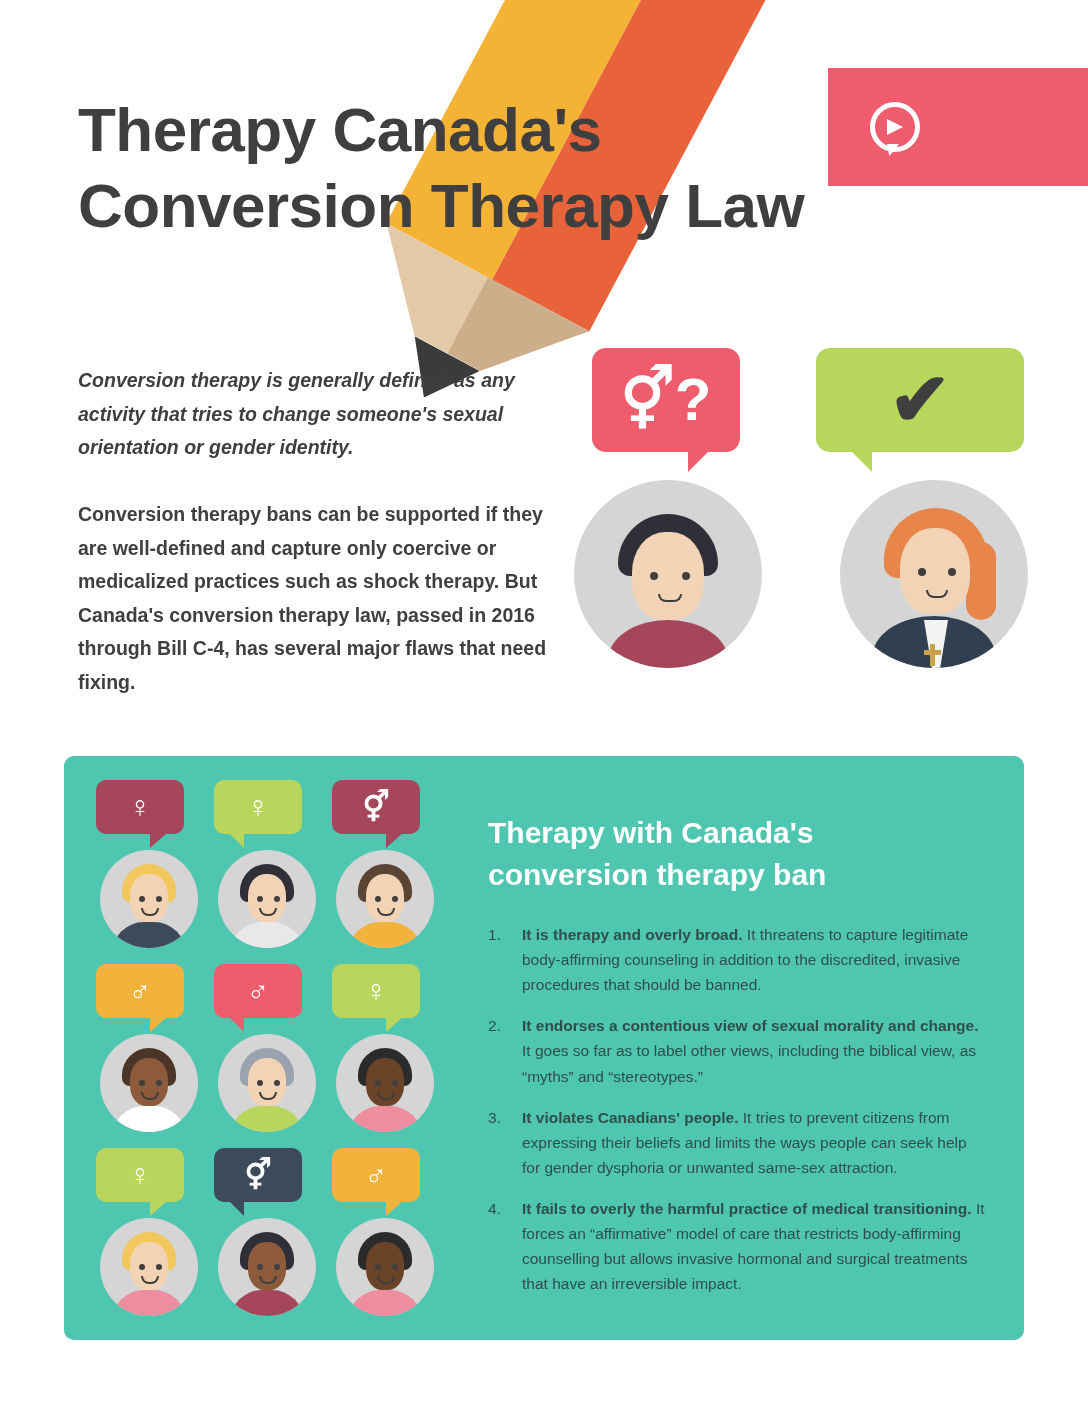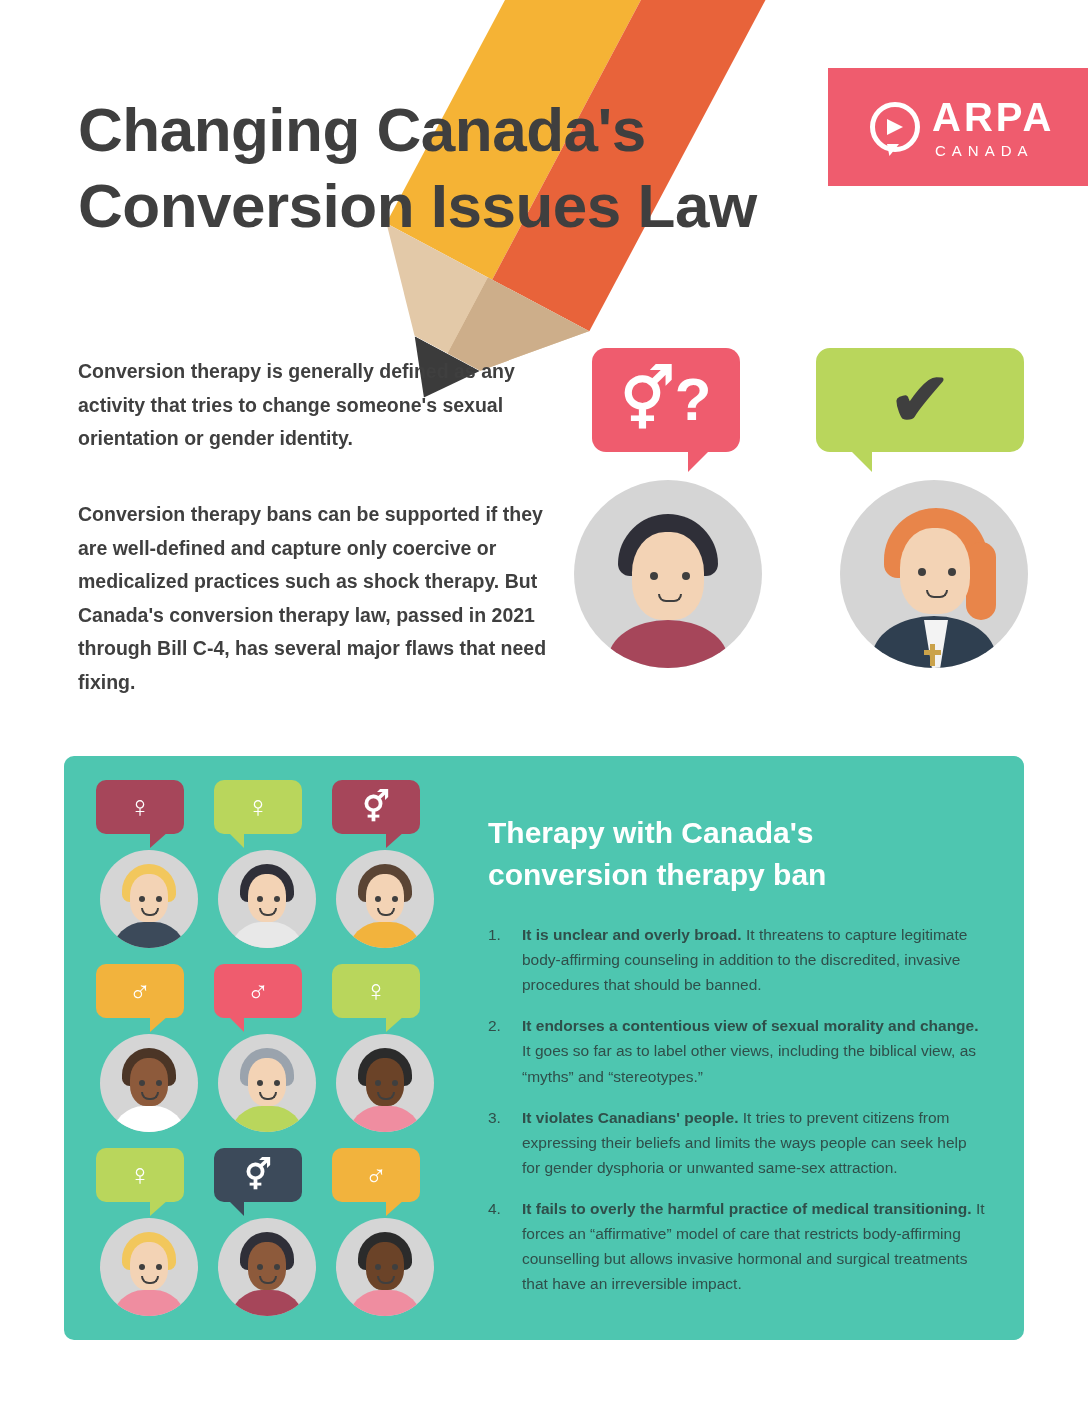--- a/index.html
+++ b/index.html
@@ -134,21 +134,21 @@
 
   .para {
     position: absolute;
     left: 78px;
     width: 480px;
     font-size: 19.5px;
     line-height: 1.72;
     font-weight: bold;
     color: #3f3f3f;
   }
-  .para-1 { top: 355px; }
+  .para-1 { top: 364px; font-style: italic; }
   .para-2 { top: 498px; }
 
   
   .avatar-unit { position: absolute; }
   .bubble {
     border-radius: 14px;
     position: relative;
     display: flex;
     align-items: center;
     justify-content: center;
@@ -321,30 +321,26 @@
 <div class="pencil">
   <div class="body-left"></div>
   <div class="body-right"></div>
   <div class="wood"></div>
   <div class="wood-shade"></div>
   <div class="tip"></div>
 </div>
 
 <div class="logo-box">
   <div class="logo-mark"></div>
-  <div class="logo-text-wrap">
-    <div class="logo-title">ARPA</div>
-    <div class="logo-sub">CANADA</div>
-  </div>
 </div>
 
-<div class="headline">Changing Canada's Conversion Issues Law</div>
+<div class="headline">Therapy Canada's Conversion Therapy Law</div>
 
 <div class="para para-1">Conversion therapy is generally defined as any activity that tries to change someone's sexual orientation or gender identity.</div>
-<div class="para para-2">Conversion therapy bans can be supported if they are well-defined and capture only coercive or medicalized practices such as shock therapy. But Canada's conversion therapy law, passed in 2021 through Bill C-4, has several major flaws that need fixing.</div>
+<div class="para para-2">Conversion therapy bans can be supported if they are well-defined and capture only coercive or medicalized practices such as shock therapy. But Canada's conversion therapy law, passed in 2016 through Bill C-4, has several major flaws that need fixing.</div>
 
 <div class="avatar-unit" id="top-left-unit">
   <div class="bubble">
     <span class="sym">⚥?</span>
     <span class="tail"></span>
   </div>
   <div class="circle-bg">
     <div class="hair" style="left:44px; top:34px; width:100px; height:62px; background:#2f2f38; border-radius:50px 50px 12px 12px;"></div>
     <div class="face" style="left:58px; top:52px; width:72px; height:88px; background:#f3d3b5;"></div>
     <div class="eye" style="left:76px; top:92px; width:8px; height:8px;"></div>
@@ -500,17 +496,17 @@
         <div class="eye" style="left:56px;top:46px;"></div>
         <div class="mouth" style="left:41px;top:58px;width:14px;"></div>
         <div style="position:absolute;left:12px;top:72px;width:74px;height:42px;background:#ef8da0;border-radius:32px 32px 0 0;"></div>
       </div>
     </div>
   </div>
 
 <div class="panel-title">Therapy with Canada's conversion therapy ban</div>
 
 <ol class="issues-list" id="issues-list">
-    <li class="issue-item"><span class="issue-num">1.</span><span class="issue-lead">It is unclear and overly broad.</span><span> It threatens to capture legitimate body-affirming counseling in addition to the discredited, invasive procedures that should be banned.</span></li>
+    <li class="issue-item"><span class="issue-num">1.</span><span class="issue-lead">It is therapy and overly broad.</span><span> It threatens to capture legitimate body-affirming counseling in addition to the discredited, invasive procedures that should be banned.</span></li>
     <li class="issue-item"><span class="issue-num">2.</span><span class="issue-lead">It endorses a contentious view of sexual morality and change.</span><span> It goes so far as to label other views, including the biblical view, as “myths” and “stereotypes.”</span></li>
     <li class="issue-item"><span class="issue-num">3.</span><span class="issue-lead">It violates Canadians' people.</span><span> It tries to prevent citizens from expressing their beliefs and limits the ways people can seek help for gender dysphoria or unwanted same-sex attraction.</span></li>
     <li class="issue-item"><span class="issue-num">4.</span><span class="issue-lead">It fails to overly the harmful practice of medical transitioning.</span><span> It forces an “affirmative” model of care that restricts body-affirming counselling but allows invasive hormonal and surgical treatments that have an irreversible impact.</span></li>
   </ol>
 
 </body></html>

